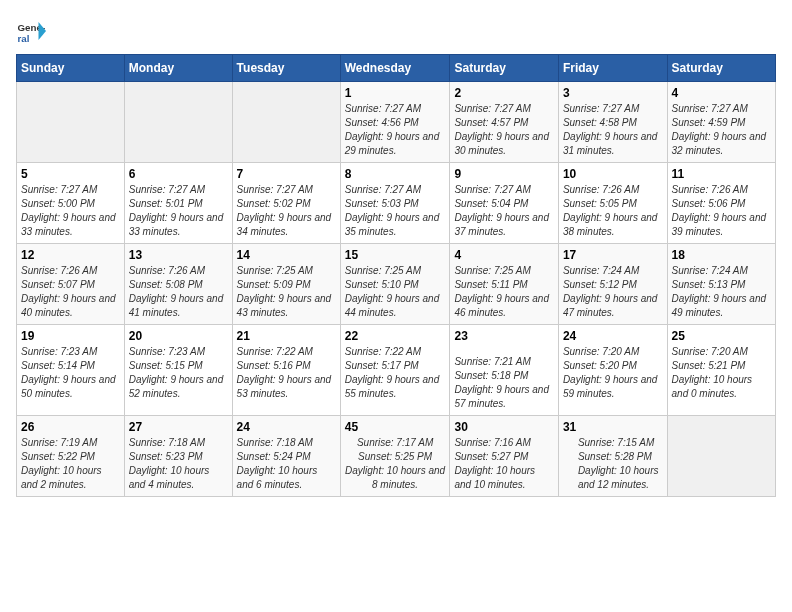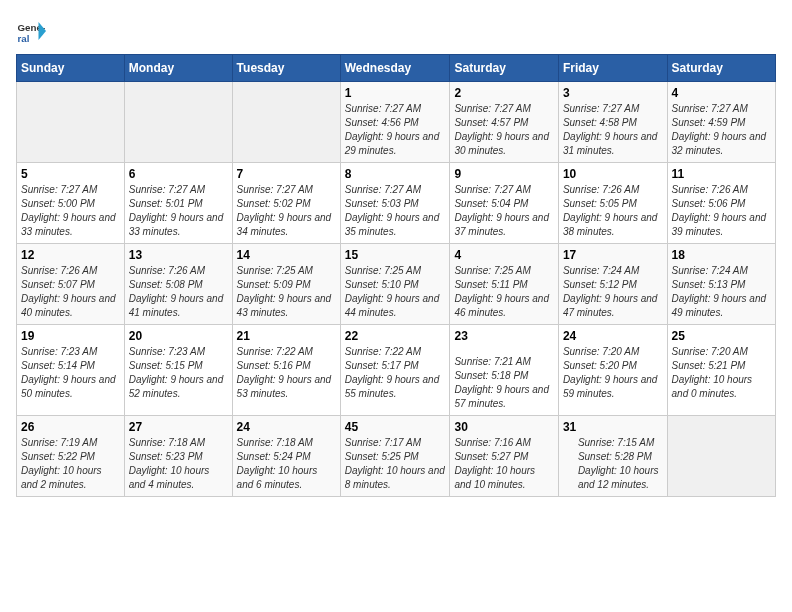--- a/index.html
+++ b/index.html
@@ -297,21 +297,21 @@
 Daylight: 10 hours and 4 minutes.</div>
         </td>
         <td>
           <span class="day-num">24</span>
           <div class="day-info" style="white-space: pre-line;">Sunrise: 7:18 AM
 Sunset: 5:24 PM
 Daylight: 10 hours and 6 minutes.</div>
         </td>
         <td>
           <span class="day-num">45</span>
-          <div class="day-info" style="white-space: pre-line;">Sunrise: 7:17 AM
+          <div class="day-info" style="white-space: pre-line; text-align: center;">Sunrise: 7:17 AM
 Sunset: 5:25 PM
 Daylight: 10 hours and 8 minutes.</div>
         </td>
         <td>
           <span class="day-num">30</span>
           <div class="day-info" style="white-space: pre-line;">Sunrise: 7:16 AM
 Sunset: 5:27 PM
 Daylight: 10 hours and 10 minutes.</div>
         </td>
         <td>

